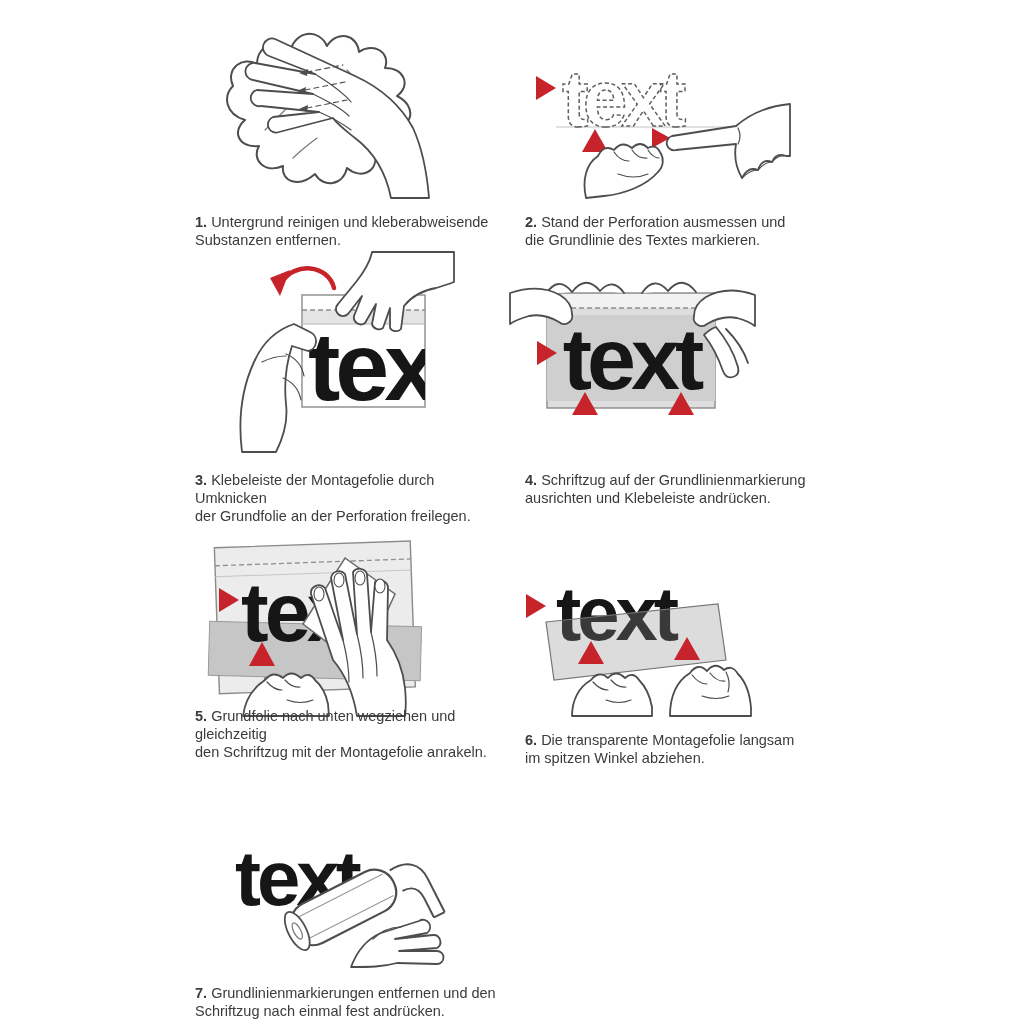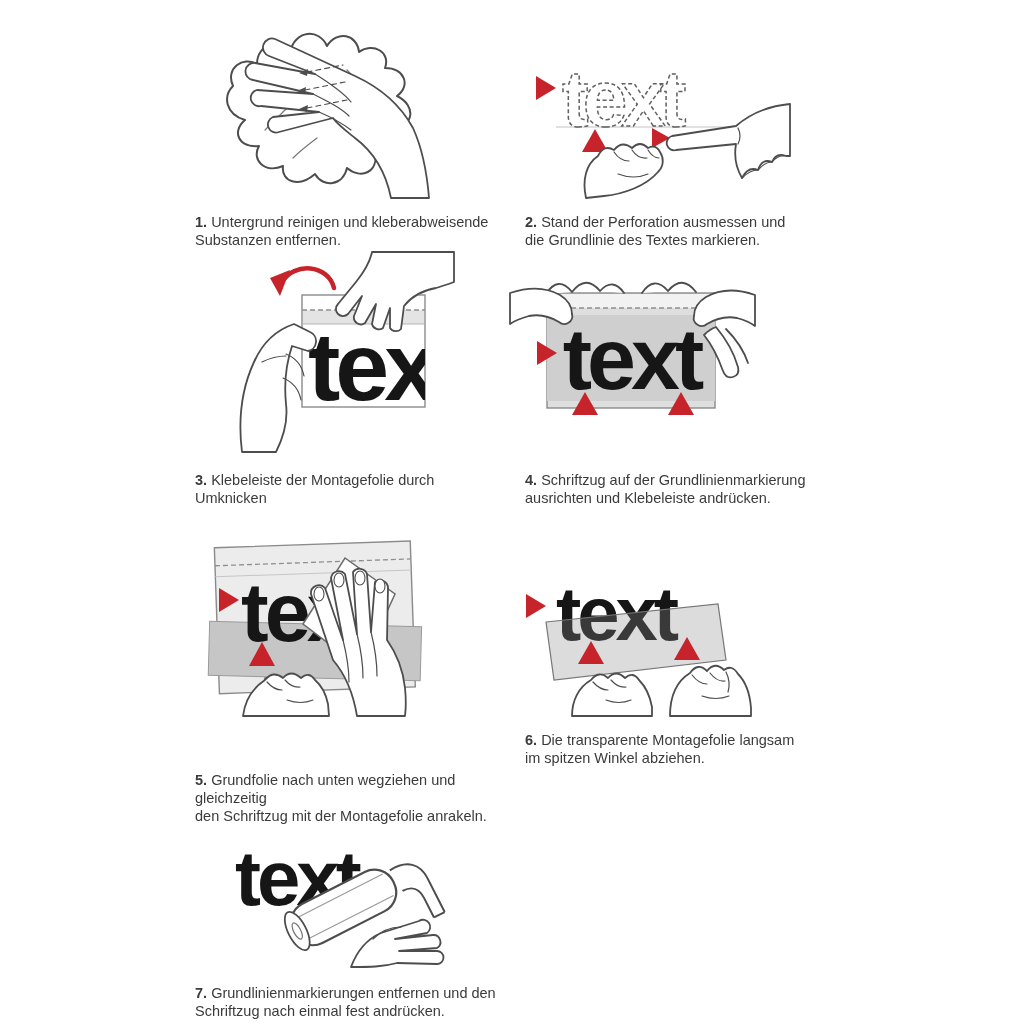--- a/index.html
+++ b/index.html
@@ -193,26 +193,27 @@
   <p class="caption" style="left:195px;top:198px;width:295px;">
     <span class="cap-line"><b>1.</b> <span>Untergrund reinigen und kleberabweisende</span></span>
     <span class="cap-line">Substanzen entfernen.</span>
   </p>
   <p class="caption" style="left:525px;top:198px;width:295px;">
     <span class="cap-line"><b>2.</b> <span>Stand der Perforation ausmessen und</span></span>
     <span class="cap-line">die Grundlinie des Textes markieren.</span>
   </p>
   <p class="caption" style="left:195px;top:456px;width:305px;">
     <span class="cap-line"><b>3.</b> <span>Klebeleiste der Montagefolie durch Umknicken</span></span>
+    <span class="cap-line">der Grundfolie an der Perforation freilegen.</span>
   </p>
   <p class="caption" style="left:525px;top:456px;width:295px;">
     <span class="cap-line"><b>4.</b> <span>Schriftzug auf der Grundlinienmarkierung</span></span>
     <span class="cap-line">ausrichten und Klebeleiste andrücken.</span>
   </p>
-  <p class="caption" style="left:195px;top:756px;width:320px;">
+  <p class="caption" style="left:195px;top:692px;width:320px;">
     <span class="cap-line"><b>5.</b> <span>Grundfolie nach unten wegziehen und gleichzeitig</span></span>
     <span class="cap-line">den Schriftzug mit der Montagefolie anrakeln.</span>
   </p>
   <p class="caption" style="left:525px;top:716px;width:295px;">
     <span class="cap-line"><b>6.</b> <span>Die transparente Montagefolie langsam</span></span>
     <span class="cap-line">im spitzen Winkel abziehen.</span>
   </p>
   <p class="caption" style="left:195px;top:969px;width:310px;">
     <span class="cap-line"><b>7.</b> <span>Grundlinienmarkierungen entfernen und den</span></span>
     <span class="cap-line">Schriftzug nach einmal fest andrücken.</span>

